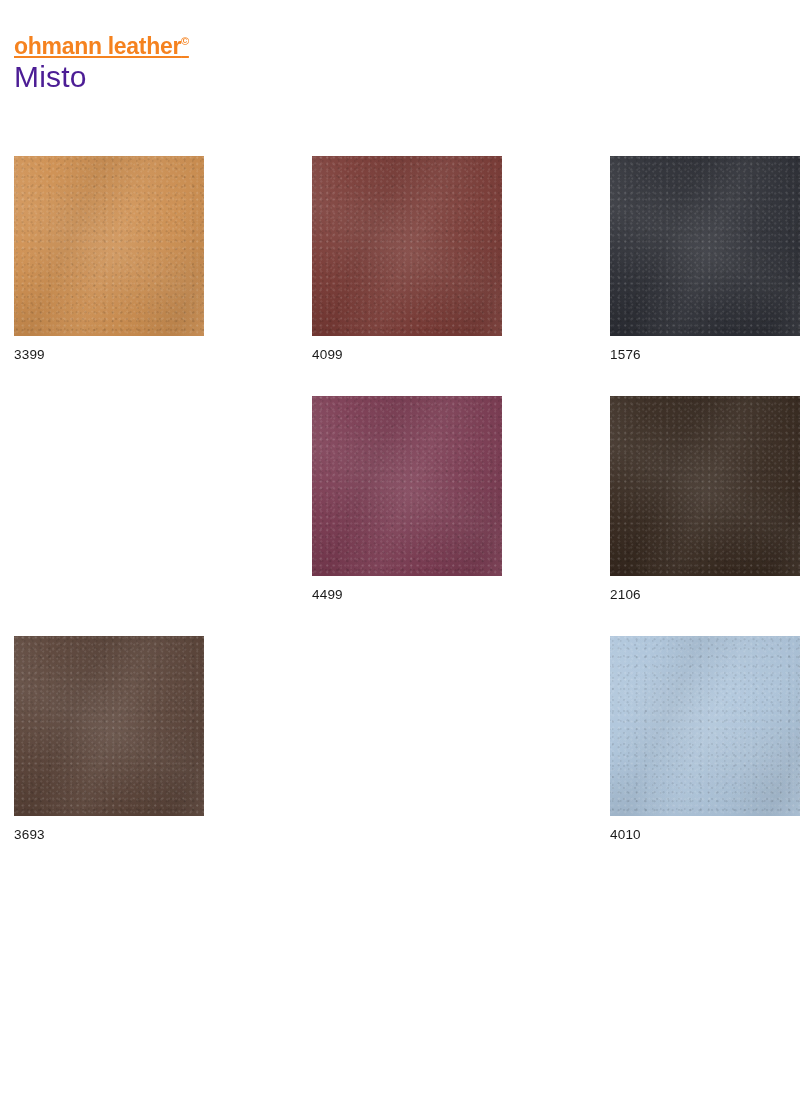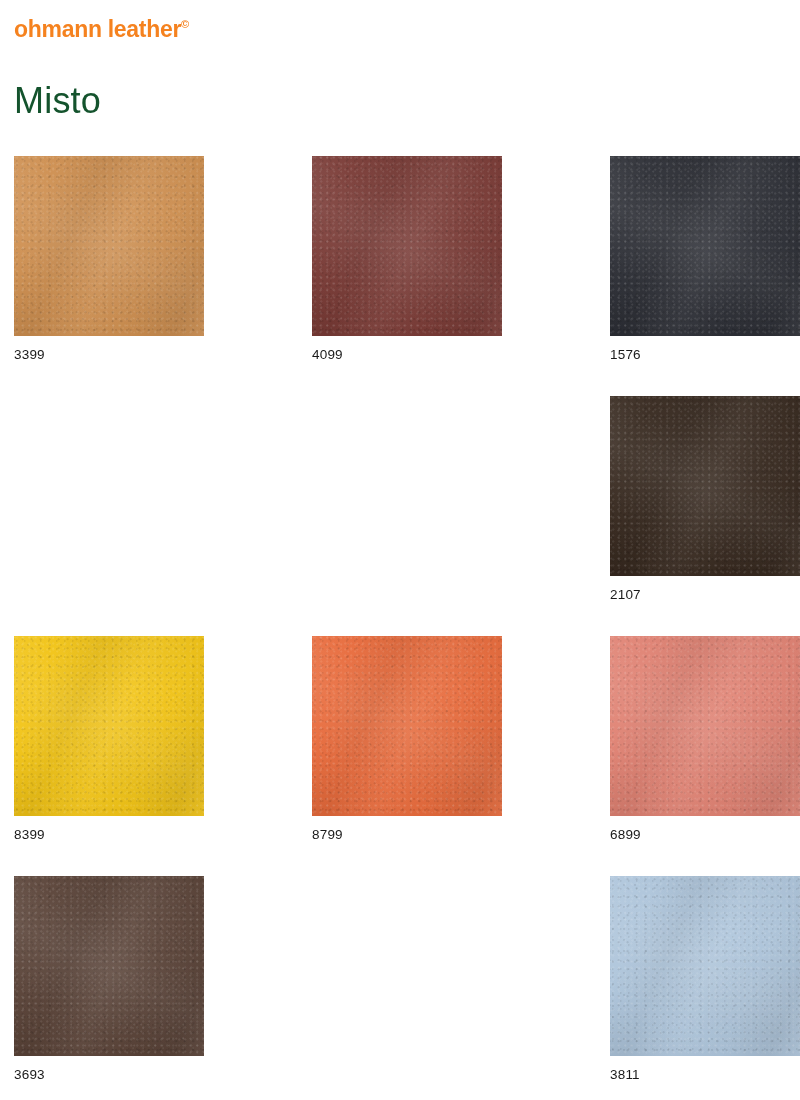--- a/index.html
+++ b/index.html
@@ -20,44 +20,44 @@
   
   .header {
     position: absolute;
     left: 0;
     top: 0;
     width: 800px;
   }
   .brand {
     position: absolute;
     left: 14px;
-    top: 18px;
+    top: 35px;
     font-size: 23px;
     font-weight: bold;
     letter-spacing: -0.3px;
     color: #F5821F;
     white-space: nowrap;
     line-height: 1;
+    text-decoration: underline;
   }
   .brand-mark {
     font-size: 11px;
     vertical-align: super;
     font-weight: bold;
     line-height: 1;
   }
   .collection-title {
     position: absolute;
     left: 14px;
     top: 62px;
-    font-size: 36px;
+    font-size: 30px;
     font-weight: normal;
-    color: #14532d;
+    color: #4c1d95;
     line-height: 1;
     letter-spacing: 0.2px;
-    margin-top: 21px;
   }
 
   
   .grid {
     position: absolute;
     left: 0;
     top: 156px;
     width: 800px;
   }
   .grid-row {
@@ -136,42 +136,32 @@
       <div class="cell col-1">
         <div class="swatch" title="burgundy brown leather" style="background-color: rgb(122, 59, 54);"></div>
         <div class="swatch-label">4099</div>
       </div>
       <div class="cell col-2">
         <div class="swatch" title="dark charcoal leather" style="background-color: rgb(45, 47, 54);"></div>
         <div class="swatch-label">1576</div>
       </div>
     </div>
     <div class="grid-row">
+      <div class="cell col-1">
+        <div class="swatch" title="wine plum leather" style="background-color: rgb(123, 59, 82);"></div>
+        <div class="swatch-label">4499</div>
+      </div>
       <div class="cell col-2">
         <div class="swatch" title="dark espresso brown leather" style="background-color: rgb(55, 41, 31);"></div>
-        <div class="swatch-label">2107</div>
-      </div>
-    </div>
-    <div class="grid-row">
-      <div class="cell col-0">
-        <div class="swatch" title="golden yellow leather" style="background-color: rgb(242, 196, 22);"></div>
-        <div class="swatch-label">8399</div>
-      </div>
-      <div class="cell col-1">
-        <div class="swatch" title="orange leather" style="background-color: rgb(232, 107, 60);"></div>
-        <div class="swatch-label">8799</div>
-      </div>
-      <div class="cell col-2">
-        <div class="swatch" title="salmon coral leather" style="background-color: rgb(224, 130, 115);"></div>
-        <div class="swatch-label">6899</div>
+        <div class="swatch-label">2106</div>
       </div>
     </div>
     <div class="grid-row">
       <div class="cell col-0">
         <div class="swatch" title="medium dark brown leather" style="background-color: rgb(90, 67, 56);"></div>
         <div class="swatch-label">3693</div>
       </div>
       <div class="cell col-2">
         <div class="swatch" title="light blue leather" style="background-color: rgb(174, 197, 219);"></div>
-        <div class="swatch-label">3811</div>
+        <div class="swatch-label">4010</div>
       </div>
     </div>
   </div>
 
 </body></html>

